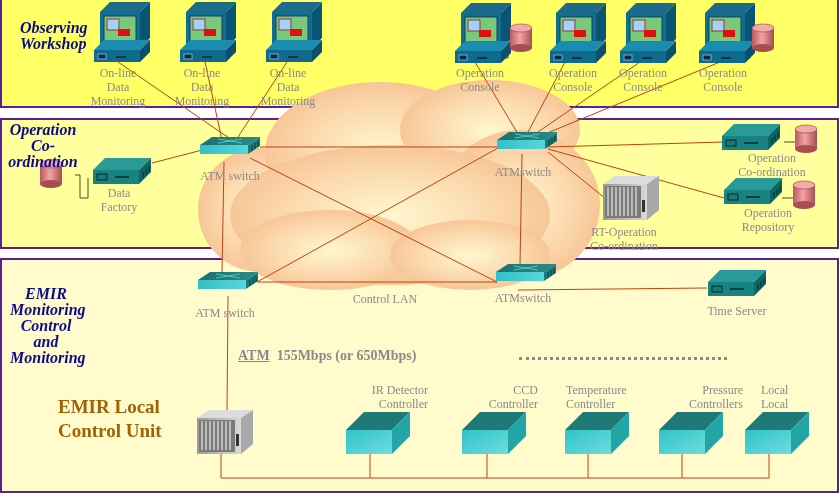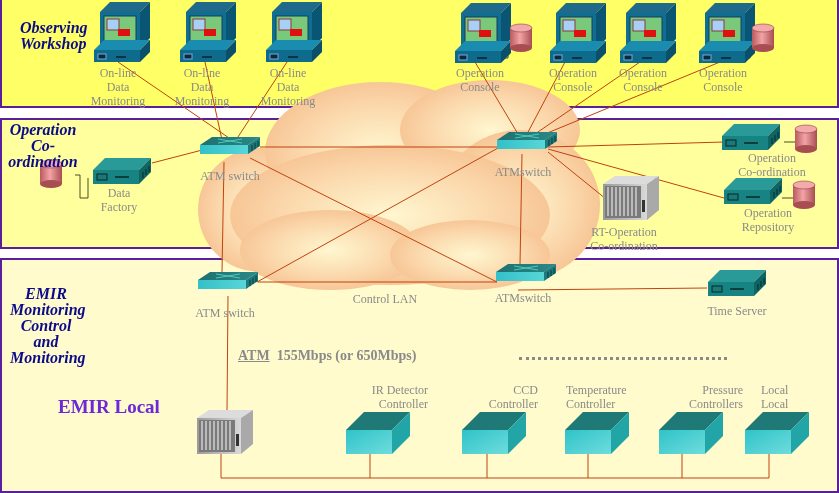--- a/index.html
+++ b/index.html
@@ -4,21 +4,21 @@
   <style>
     html, body { margin:0; padding:0; }
     body { width:839px; height:493px; position:relative; overflow:hidden; background:#ffffff; font-family:"Liberation Serif", serif; }
     .panel { position:absolute; border:2px solid #5a1f9a; box-sizing:border-box; }
     #p1 { left:0; top:0; width:839px; height:108px; background:#ffff66; border-top:none; }
     #p2 { left:0; top:118px; width:839px; height:131px; background:#ffff9e; }
     #p3 { left:0; top:258px; width:839px; height:235px; background:#fffbcc; }
     .sect { position:absolute; color:#0b0b8a; font-weight:bold; font-style:italic; font-size:16px; line-height:16px; text-align:center; font-family:"Liberation Serif", serif; }
     .lbl { position:absolute; color:#8a8a8a; font-size:12px; line-height:14px; text-align:center; white-space:nowrap; font-family:"Liberation Serif", serif; }
     svg#net { position:absolute; left:0; top:0; }
-    .bigtitle { position:absolute; color:#6d28d9; font-weight:bold; font-size:19px; line-height:24px; font-family:"Liberation Serif", serif; }
+    .bigtitle { position:absolute; color:#a16207; font-weight:bold; font-size:19px; line-height:24px; font-family:"Liberation Serif", serif; }
     .atm { position:absolute; color:#8a8a8a; font-weight:bold; font-size:14px; font-family:"Liberation Serif", serif; }
     .atm u { text-decoration:underline; }
     .dots { position:absolute; left:519px; top:357px; width:208px; border-top:3px dotted #8a8a8a; }
   </style>
 </head>
 <body>
 
 <div class="panel" id="p1"></div>
 <div class="panel" id="p2"></div>
 <div class="panel" id="p3"></div>
@@ -258,20 +258,21 @@
 <div class="lbl" style="left:190px;top:306px;width:70px;">ATM switch</div>
 <div class="lbl" style="left:490px;top:291px;width:66px;">ATMswitch</div>
 <div class="lbl" style="left:350px;top:292px;width:70px;">Control LAN</div>
 <div class="lbl" style="left:704px;top:304px;width:66px;">Time Server</div>
 <div class="atm" style="left:238px;top:348px;">
   <u>ATM</u><span>&nbsp;&nbsp;</span><span>155Mbps (or 650Mbps)</span>
 </div>
 <div class="dots"></div>
 <div class="bigtitle" style="left:58px;top:395px;">
   <div>EMIR Local</div>
+    <div>Control Unit</div>
 </div>
 <div class="lbl" style="left:352px;top:383px;width:76px;text-align:right;">
   <div>IR Detector</div>
     <div>Controller</div>
 </div>
 <div class="lbl" style="left:478px;top:383px;width:60px;text-align:right;">
   <div>CCD</div>
     <div>Controller</div>
 </div>
 <div class="lbl" style="left:566px;top:383px;width:70px;text-align:left;">

